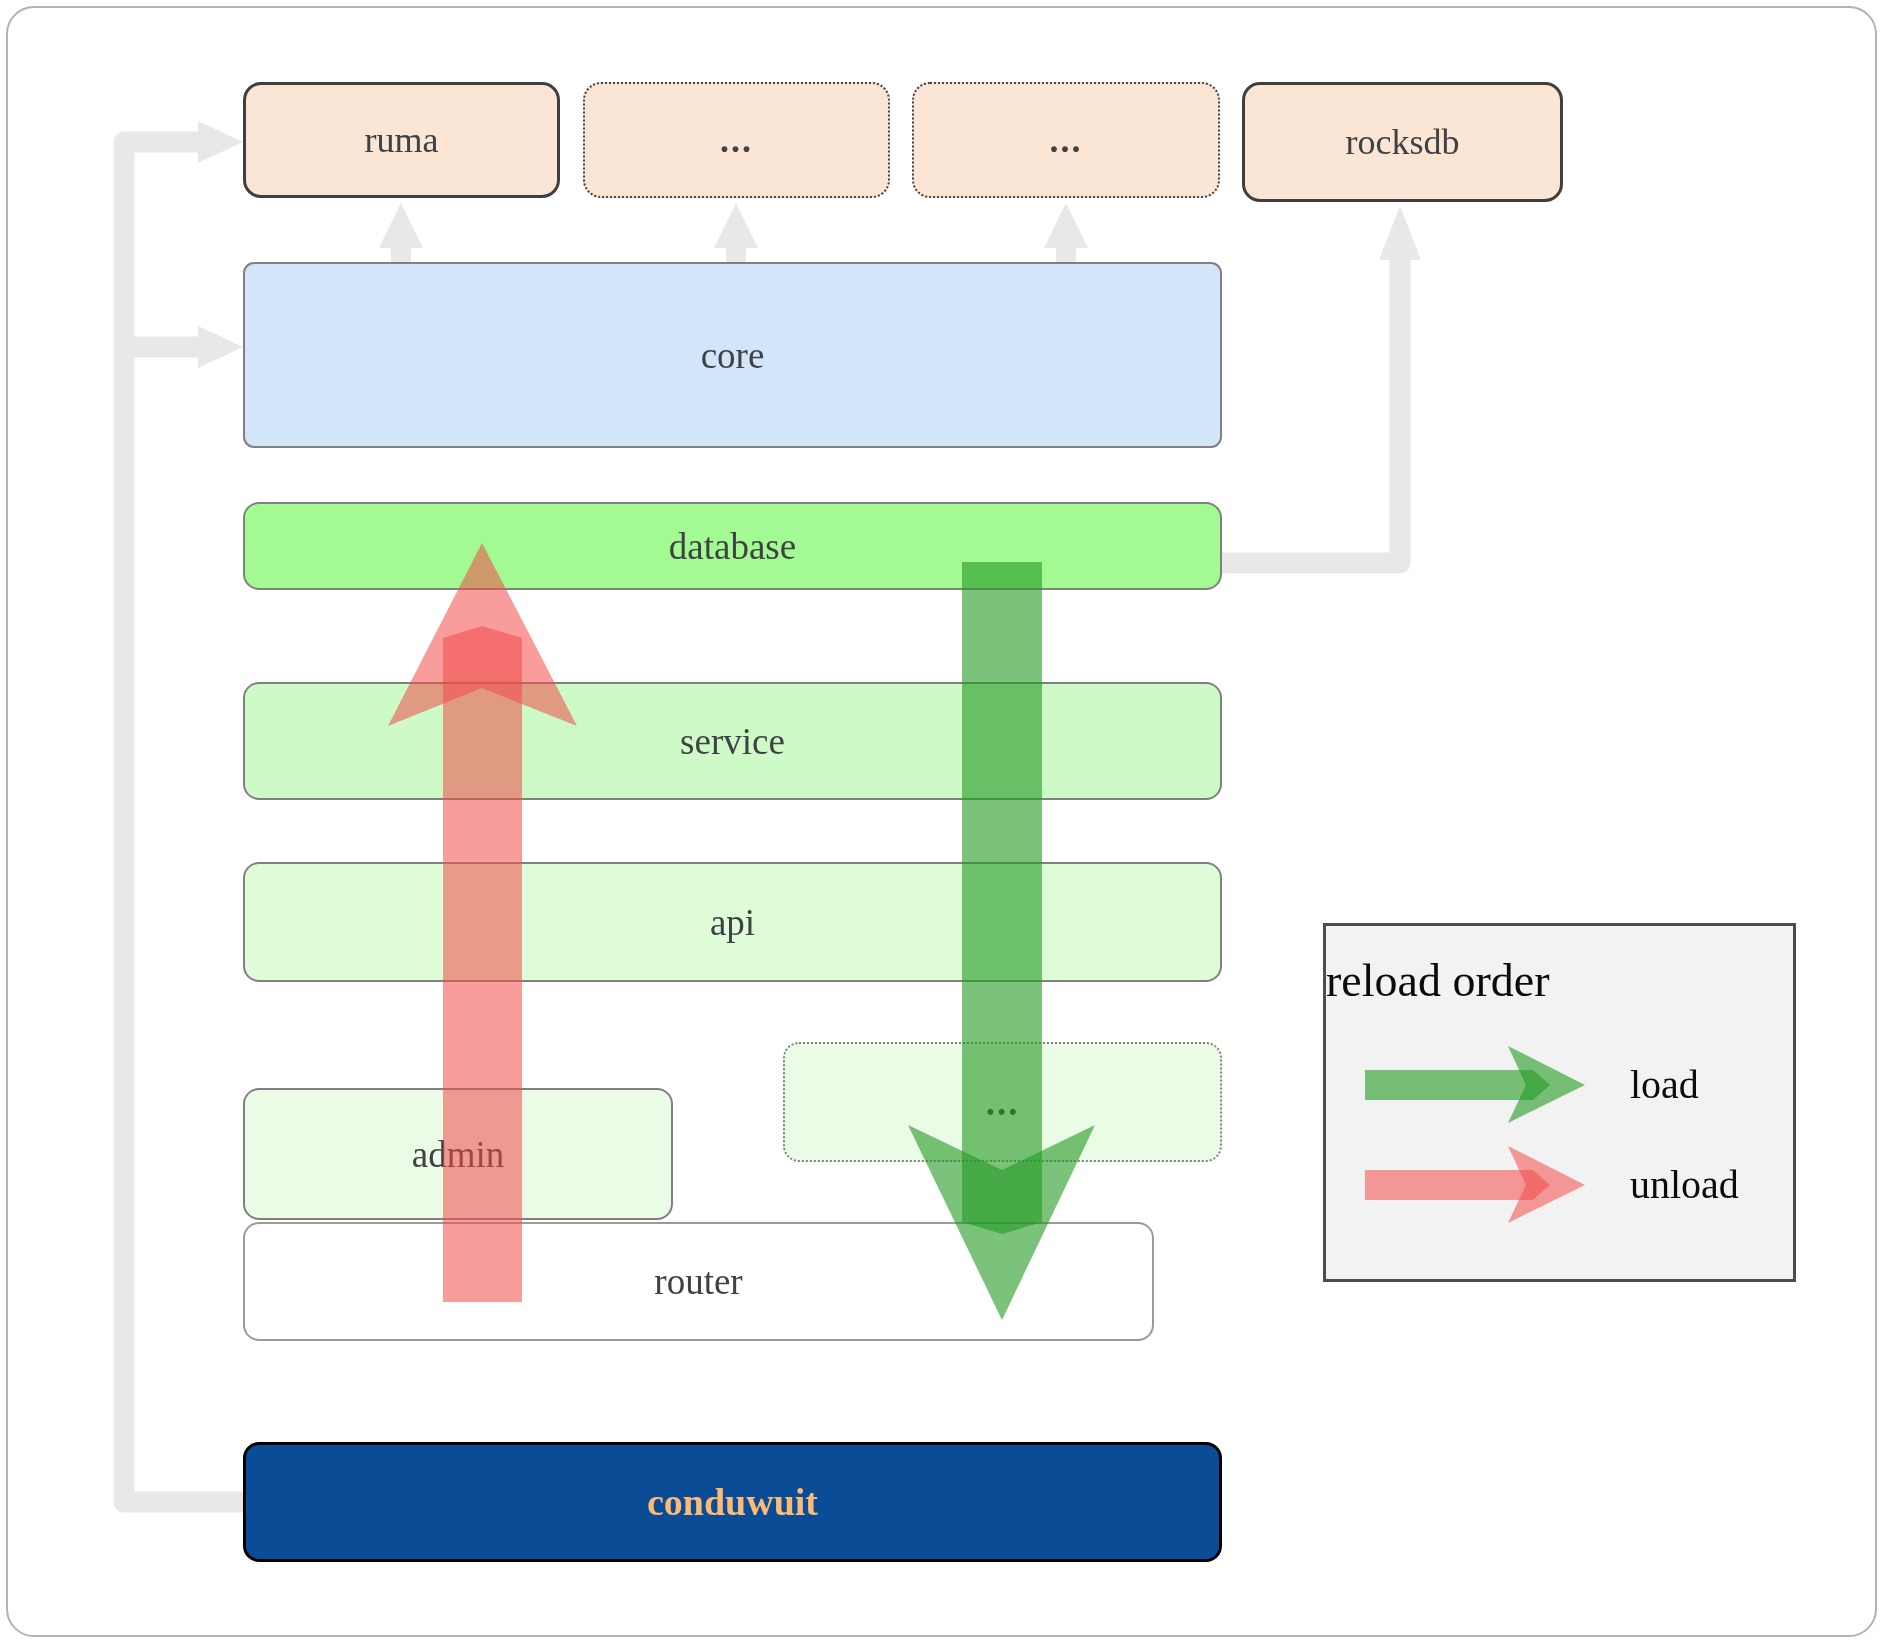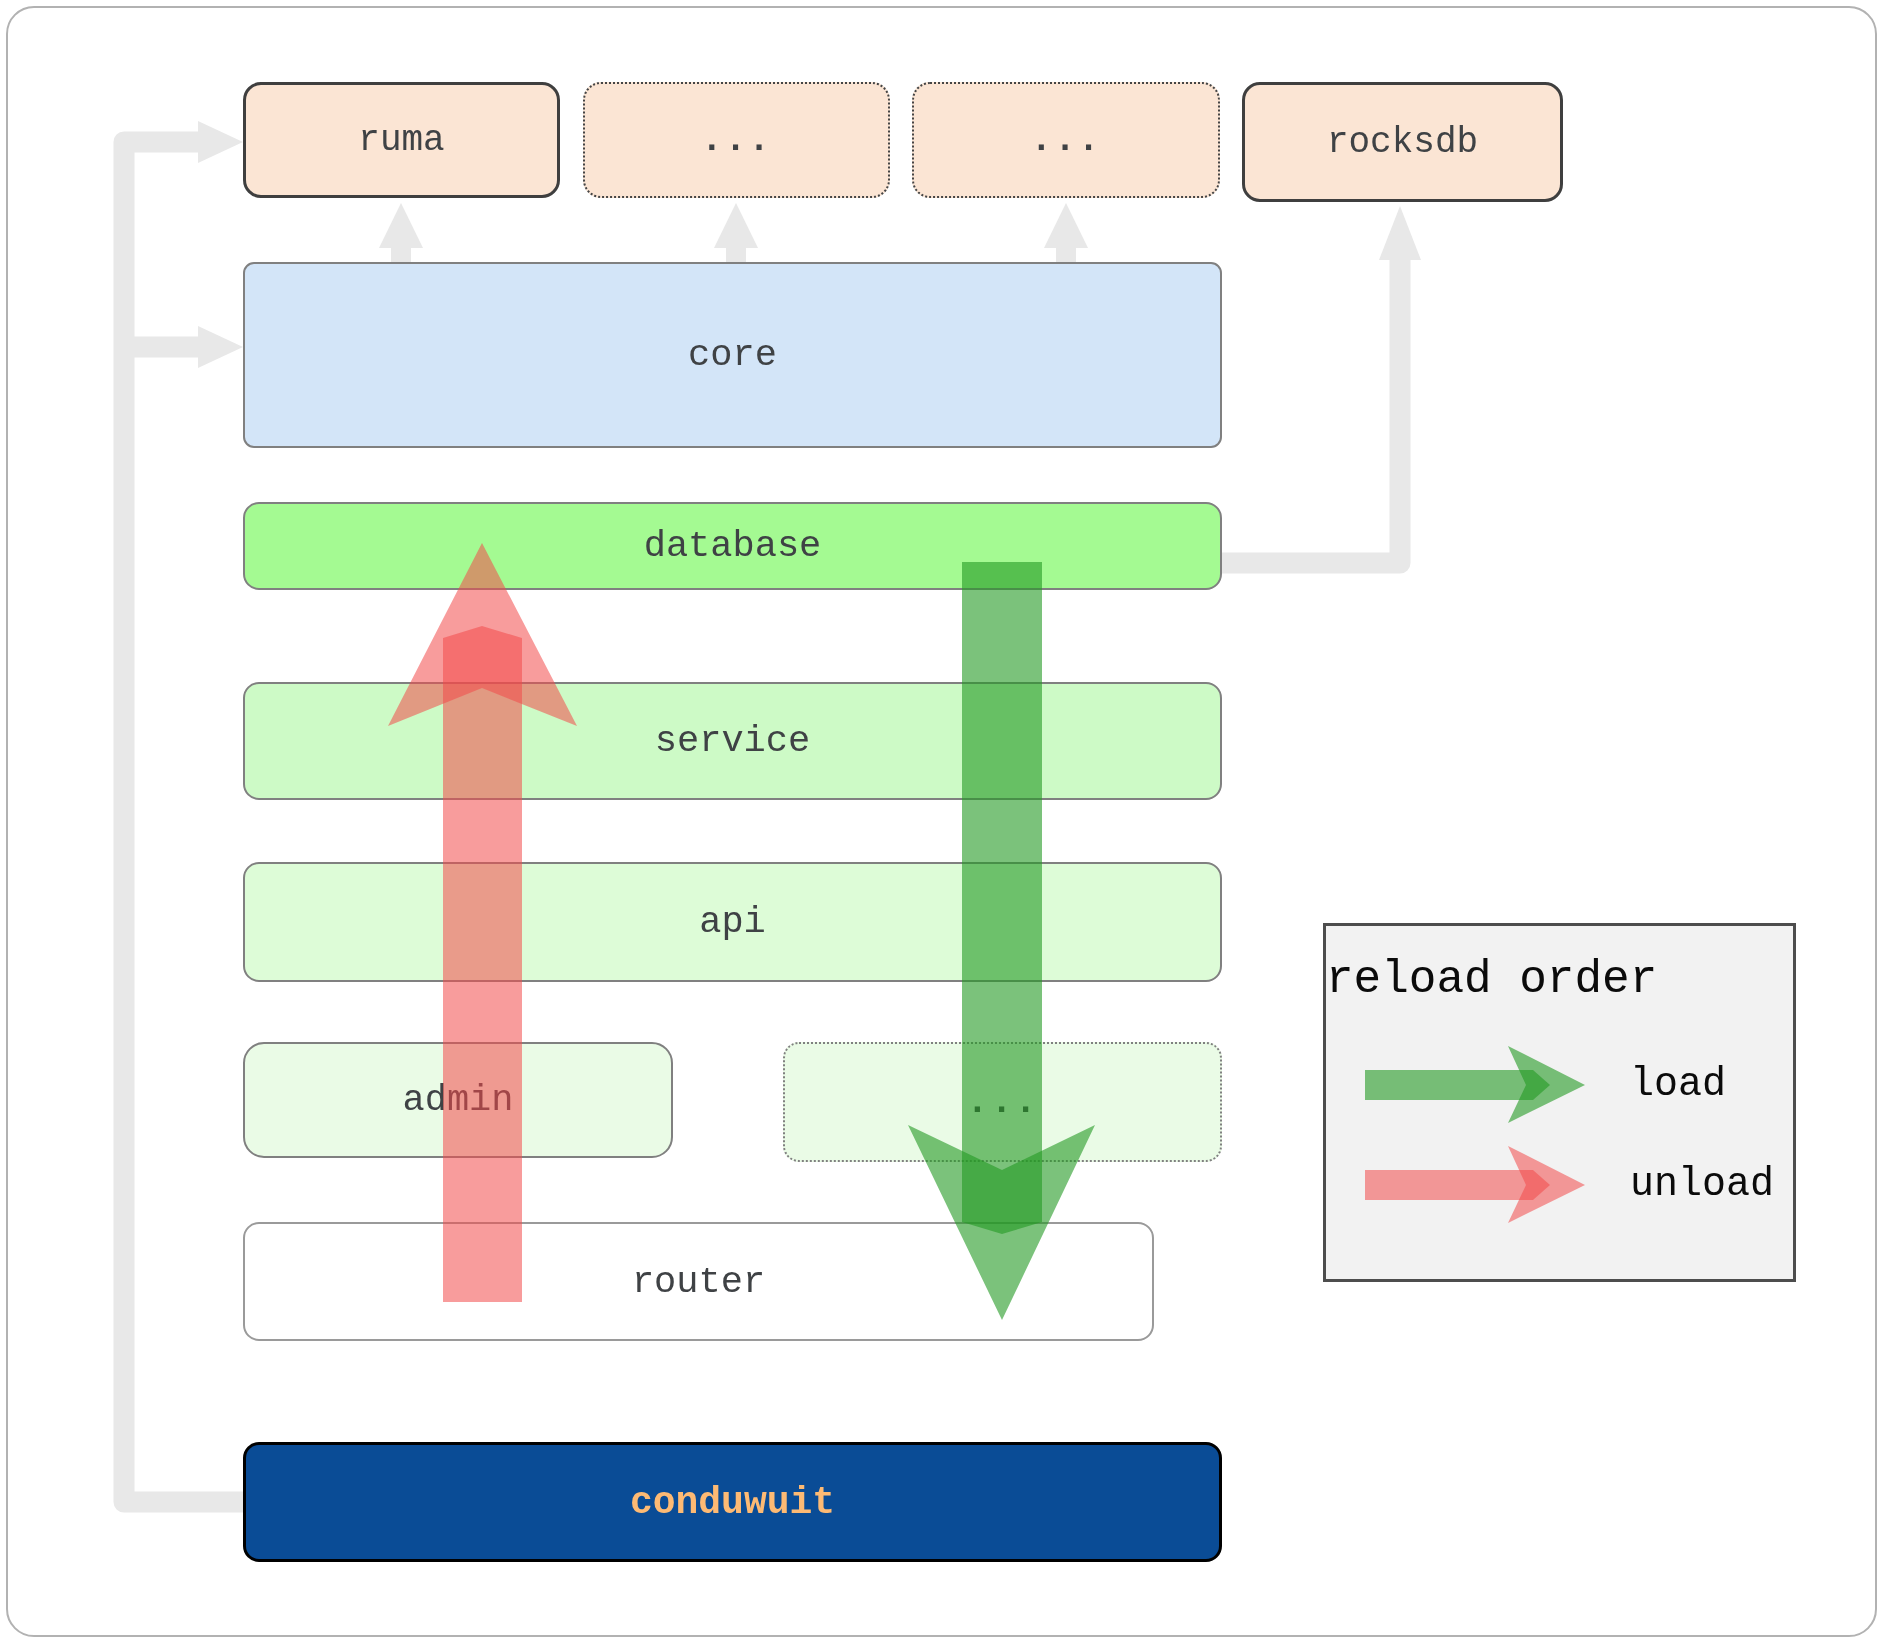--- a/index.html
+++ b/index.html
@@ -4,21 +4,21 @@
 <style>
   :root{
     --peach-fill:#fbe5d4; --peach-border:#3f3f3f; --core-fill:#d3e5f8;
     --database-fill:#a4fa92; --service-fill:#cdfac6; --api-fill:#ddfcd7;
     --admin-fill:#eafbe6; --router-fill:#ffffff; --conduwuit-fill:#0a4c96;
     --box-border:#808080; --connector-gray:#e8e8e8; --load-green:#239a23;
     --unload-red:#f24a4a; --legend-bg:#f2f2f2; --text-color:#3f4245;
   }
   html,body{margin:0;padding:0;background:#ffffff;}
   .canvas{position:relative;width:1883px;height:1643px;background:#ffffff;
-          font-family:Liberation Mono, monospace;overflow:hidden;}
+          font-family:Liberation Serif, serif;overflow:hidden;}
   .frame{position:absolute;left:6px;top:6px;width:1867px;height:1627px;
          border:2px solid #b2b2b2;border-radius:28px;}
   .abs{position:absolute;left:0;top:0;}
   .box{position:absolute;display:flex;align-items:center;justify-content:center;
        box-sizing:border-box;color:var(--text-color);font-size:37px;}
   .lbl{white-space:nowrap;}
   .top-box{border:3px solid var(--peach-border);border-radius:18px;background:var(--peach-fill);font-size:36px;}
   .top-box.dotted{border:2.5px dotted #454545;}
   .row-box{border:2px solid var(--box-border);border-radius:16px;}
   .dots{font-weight:700;letter-spacing:2px;}
@@ -76,21 +76,21 @@
   </div>
   <div class="box row-box" style="left:243px;top:502px;width:979px;height:88px;background:var(--database-fill);">
     <span class="lbl">database</span>
   </div>
   <div class="box row-box" style="left:243px;top:682px;width:979px;height:118px;background:var(--service-fill);">
     <span class="lbl">service</span>
   </div>
   <div class="box row-box" style="left:243px;top:862px;width:979px;height:120px;background:var(--api-fill);">
     <span class="lbl">api</span>
   </div>
-  <div class="box row-box" style="left:243px;top:1042px;width:430px;height:116px;background:var(--admin-fill);border-radius:21px;">
+  <div class="box row-box" style="left:243px;top:1088px;width:430px;height:132px;background:var(--admin-fill);">
     <span class="lbl">admin</span>
   </div>
   <div class="box row-box" style="left:783px;top:1042px;width:439px;height:120px;background:var(--admin-fill);border-style:dotted;">
     <span class="lbl dots">...</span>
   </div>
   <div class="box row-box" style="left:243px;top:1222px;width:911px;height:119px;background:var(--router-fill);border-color:#9a9a9a;">
     <span class="lbl">router</span>
   </div>
   <div class="box conduwuit-box" style="left:243px;top:1442px;width:979px;height:120px;">
     <span class="lbl">conduwuit</span>

